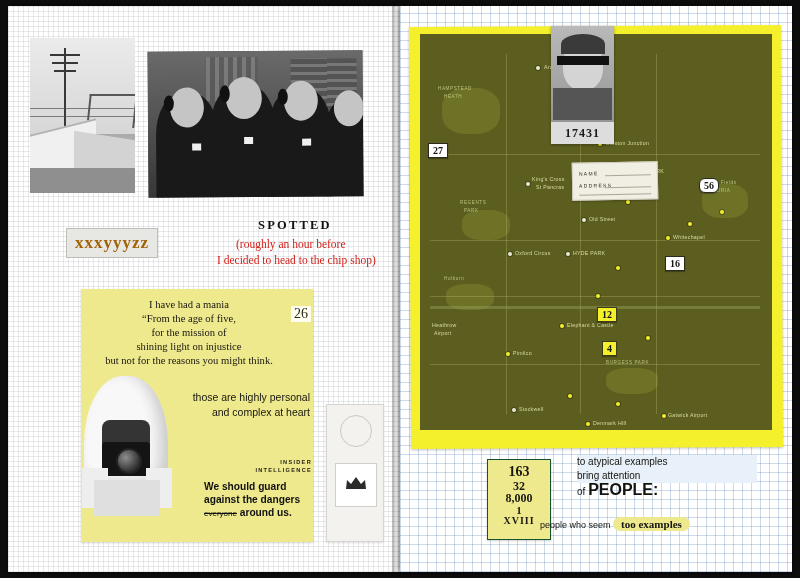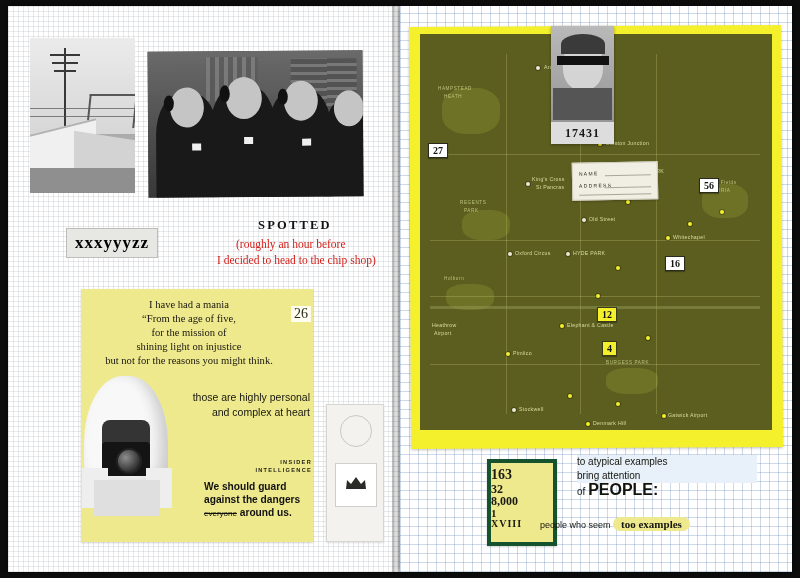--- a/index.html
+++ b/index.html
@@ -77,21 +77,21 @@
   }
   .red-line{
     position:absolute;font-family:"Liberation Serif",serif;font-size:11.5px;color:#d4211b;
   }
   .red1{left:228px;top:232px;}
   .red2{left:209px;top:248px;}
 
   .xxyy{
     position:absolute;left:58px;top:222px;
     background:#e7e7e4;border:1px solid #bdbdba;padding:4px 8px;
-    font-family:"Liberation Serif",serif;font-weight:bold;font-size:17px;letter-spacing:1px;color:#000000;
+    font-family:"Liberation Serif",serif;font-weight:bold;font-size:17px;letter-spacing:1px;color:#a16207;
   }
 
   .yellow-panel{
     position:absolute;left:73px;top:283px;width:232px;height:253px;
     background:#efe98e;box-shadow:0 1px 2px rgba(0,0,0,.18);
   }
   .quote{
     position:absolute;left:86px;top:292px;width:190px;
     font-family:"Liberation Serif",serif;font-size:10.6px;line-height:14px;color:#16160f;text-align:center;
   }
@@ -189,21 +189,21 @@
   .name-card .rule{position:absolute;left:32px;right:6px;height:1px;background:#a9a698;}
 
   .tag{
     position:absolute;background:#ffffff;border:1px solid #2a2a1d;
     font-family:"Liberation Serif",serif;font-weight:bold;font-size:10px;color:#141410;
     padding:1px 4px;box-shadow:0 1px 1px rgba(0,0,0,.3);
   }
   .tag.ylw{background:#f5f02c;border-color:#3b3b18;}
   .numbox{
     position:absolute;left:487px;top:459px;width:62px;height:74px;background:#efe98e;
-    border:4px solid #14532d;font-family:"Liberation Serif",serif;
+    border:1px solid #14532d;text-align:center;font-family:"Liberation Serif",serif;
     font-weight:bold;color:#1a1a12;box-shadow:0 1px 2px rgba(0,0,0,.18);
   }
   .numbox div{line-height:1.05;}
   .bring{
     position:absolute;left:577px;top:455px;width:180px;text-align:left;
     font-size:10px;line-height:14px;color:#14140e;
   }
   .bring .big{font-weight:bold;font-size:16px;}
   .bring .hl{background:#e8f1f9;}
   .danger{
@@ -398,21 +398,21 @@
       <div class="dot" style="left:196px;top:232px;"></div>
       <div class="dot" style="left:176px;top:260px;"></div>
       <div class="dot" style="left:226px;top:302px;"></div>
       <div class="dot" style="left:268px;top:188px;"></div>
       <div class="dot" style="left:300px;top:176px;"></div>
       <div class="dot" style="left:148px;top:360px;"></div>
       <div class="dot" style="left:196px;top:368px;"></div>
     </div>
 
     <div class="tag" style="left:28px;top:137px;">27</div>
-    <div class="tag" style="left:299px;top:172px;">56</div>
+    <div class="tag" style="left:299px;top:172px;border-radius:6px;">56</div>
     <div class="tag" style="left:265px;top:250px;">16</div>
     <div class="tag ylw" style="left:197px;top:301px;">12</div>
     <div class="tag ylw" style="left:202px;top:335px;">4</div>
 
     <div class="mugshot" style="left:151px;top:20px;">
       <div class="bgm"></div>
       <div class="face"></div>
       <div class="hair"></div>
       <div class="eyebar"></div>
       <div class="body"></div>

